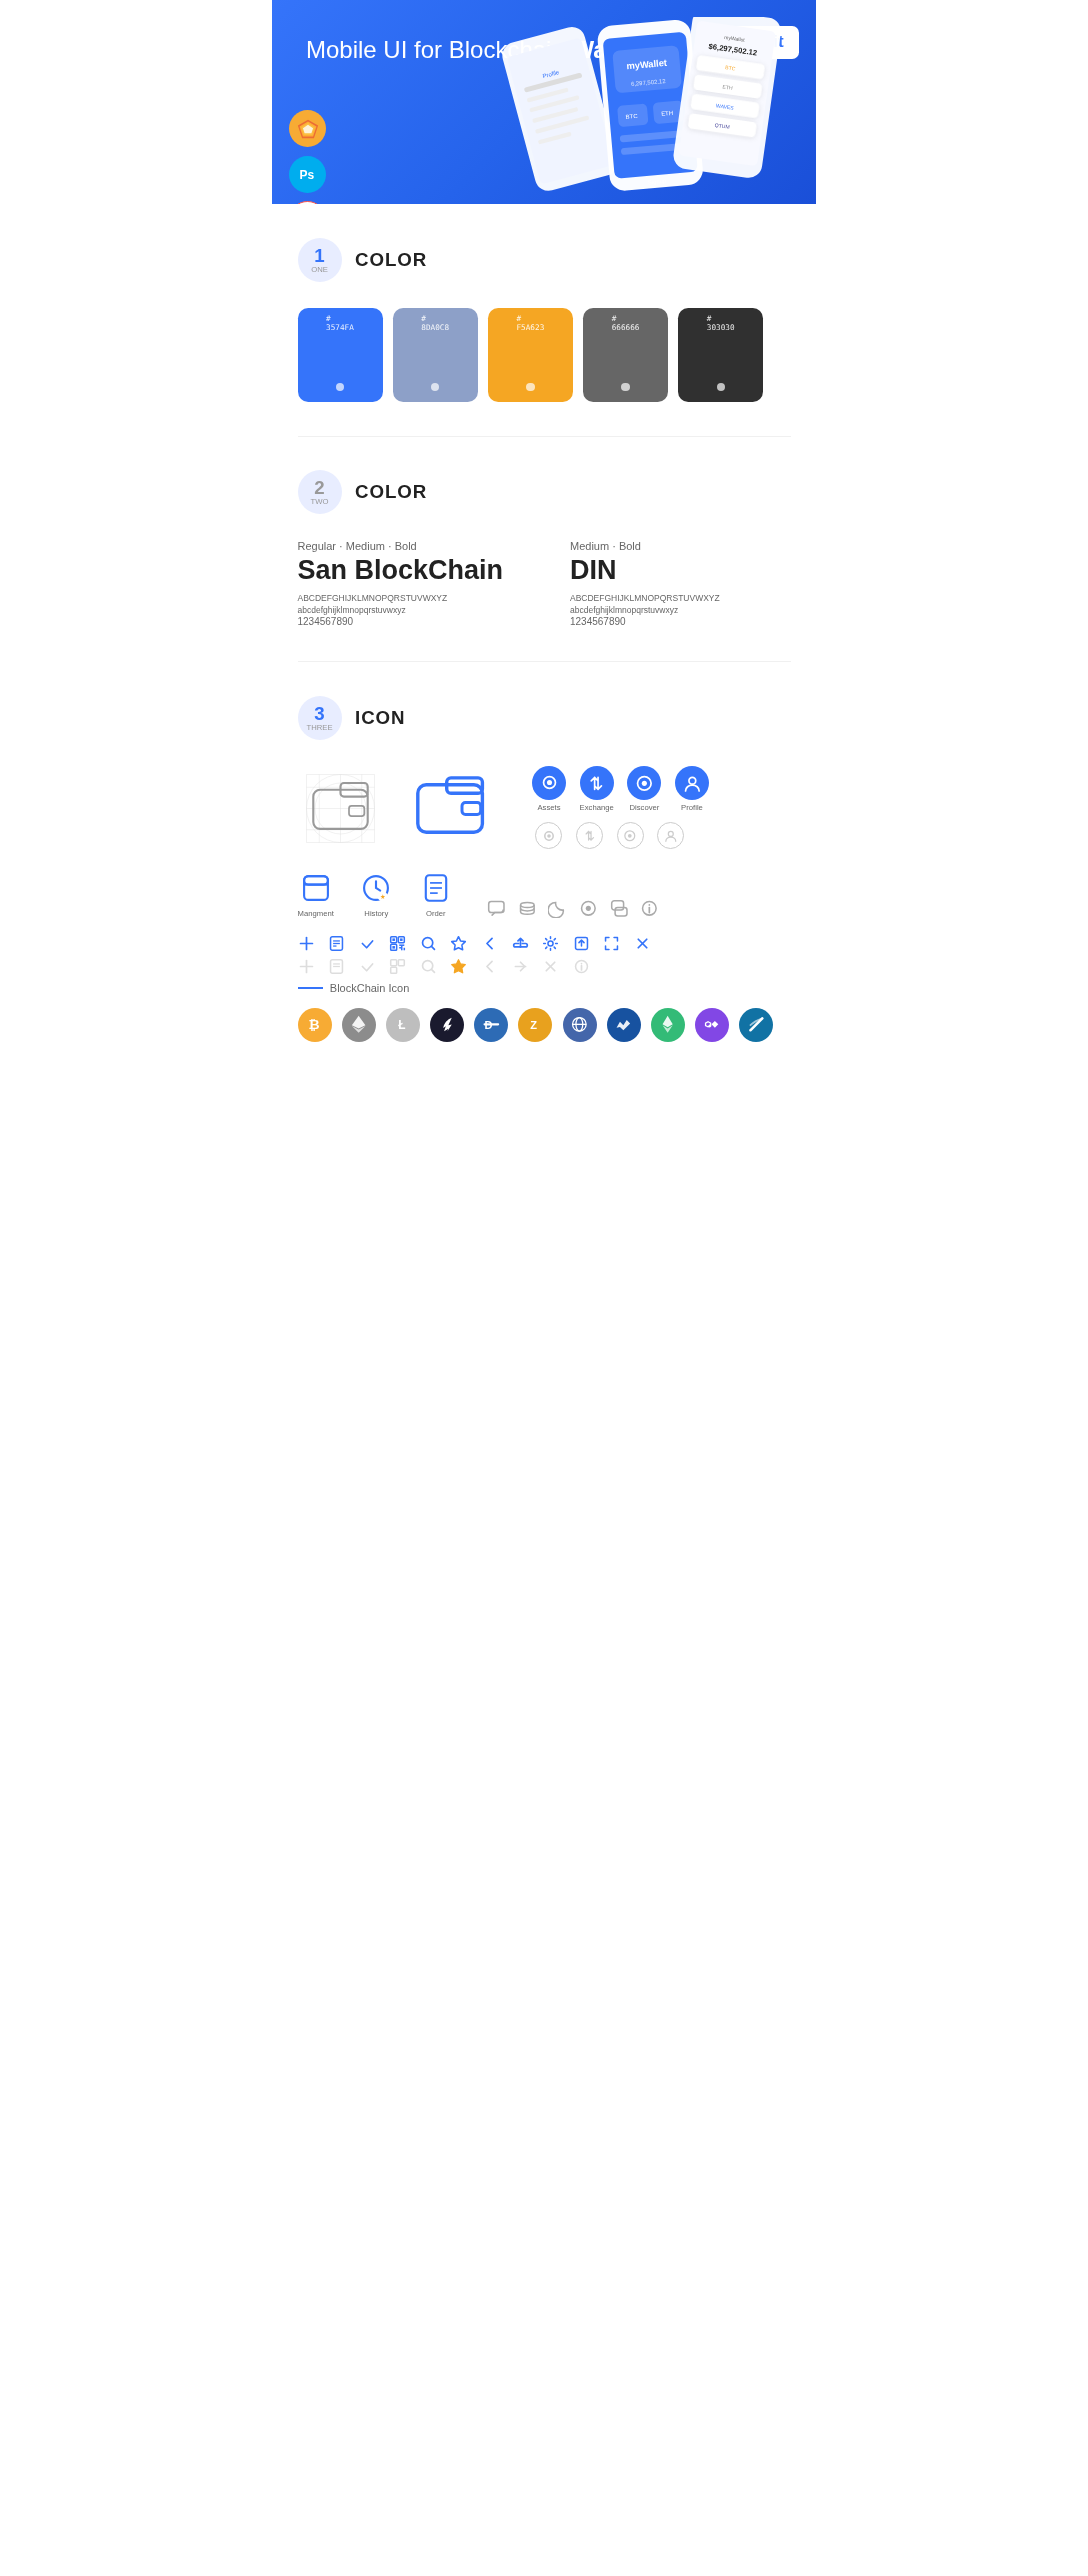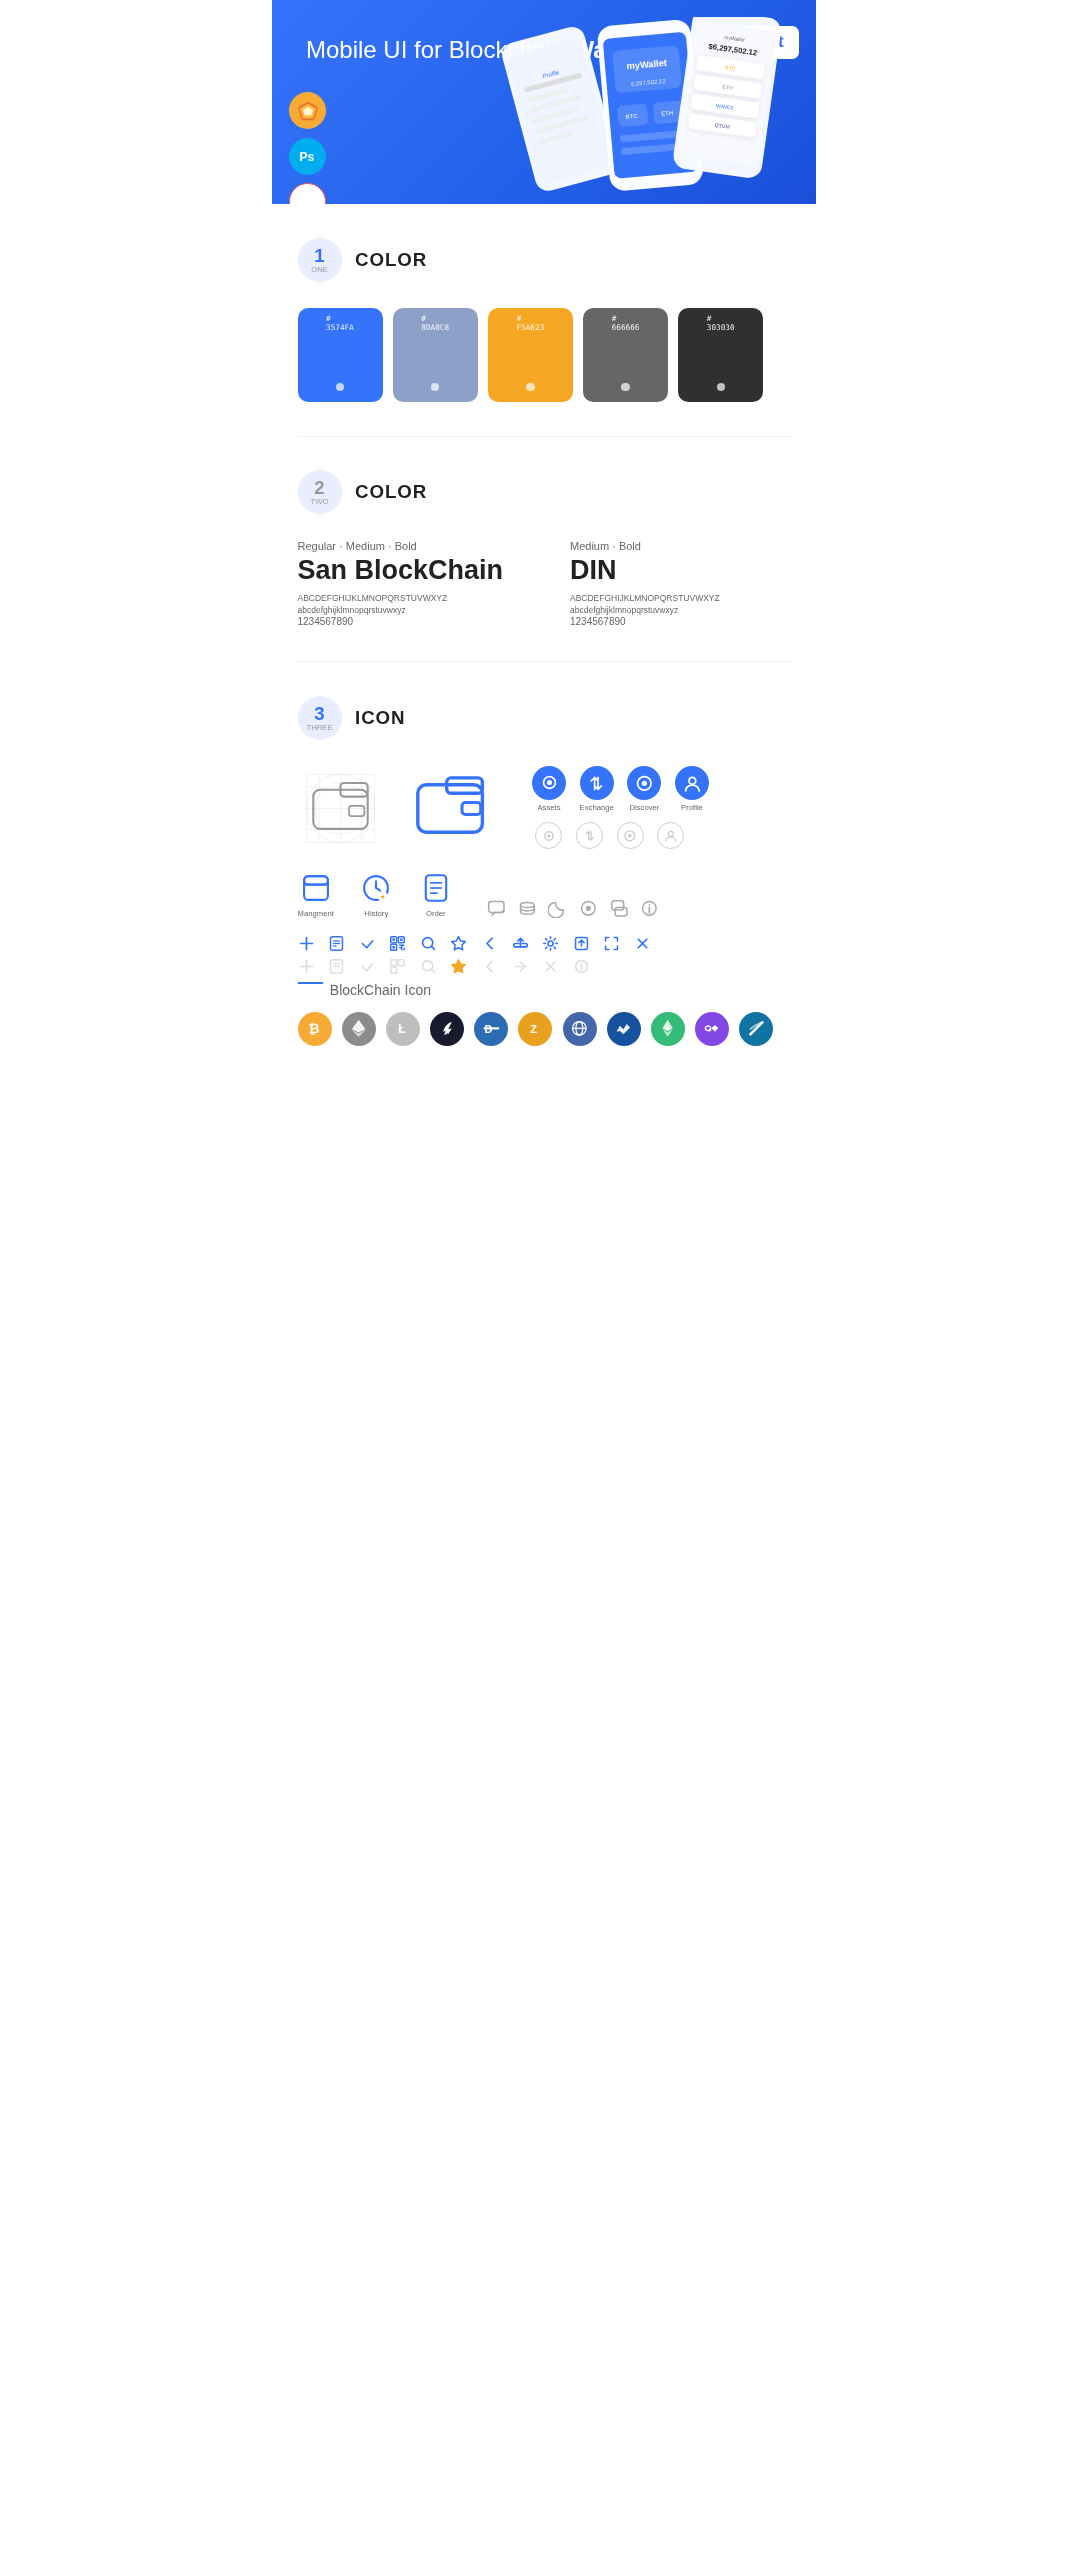--- a/index.html
+++ b/index.html
@@ -39,21 +39,21 @@
       display: flex;
       align-items: center;
       justify-content: center;
       font-weight: 700;
       font-size: 9.4px;
       color: #fff;
     }
     .badge-sketch { background: #F7AB34; }
     .badge-ps { background: #00ADEE; }
     .badge-screens { background: #fff; color: #F7534E; border: 1.7px solid #F7534E; font-size: 8.5px; text-align: center; }
-    .hero-left { display: flex; flex-direction: column; gap: 8.5px; position: absolute; left: 17px; top: 92px; z-index: 10; }
+    .hero-left { display: flex; flex-direction: column; gap: 8.5px; position: absolute; left: 17px; top: 110px; z-index: 10; }
 
     
     .phone-area {
       position: absolute;
       right: -25.5px;
       top: 17px;
       width: 357px;
       height: 187px;
     }
 
@@ -163,22 +163,23 @@
       display: flex;
       gap: 13.6px;
       margin-bottom: 6.8px;
       align-items: center;
       flex-wrap: wrap;
     }
 
     
     .blockchain-label {
       display: flex;
+      align-items: center;
       gap: 6.8px;
-      font-size: 14px;
+      font-size: 11px;
       color: #666;
       margin-bottom: 13.6px;
       margin-top: 6.8px;
     }
     .blockchain-line {
       width: 25.5px;
       height: 1.7px;
       background: #3574FA;
     }
 

